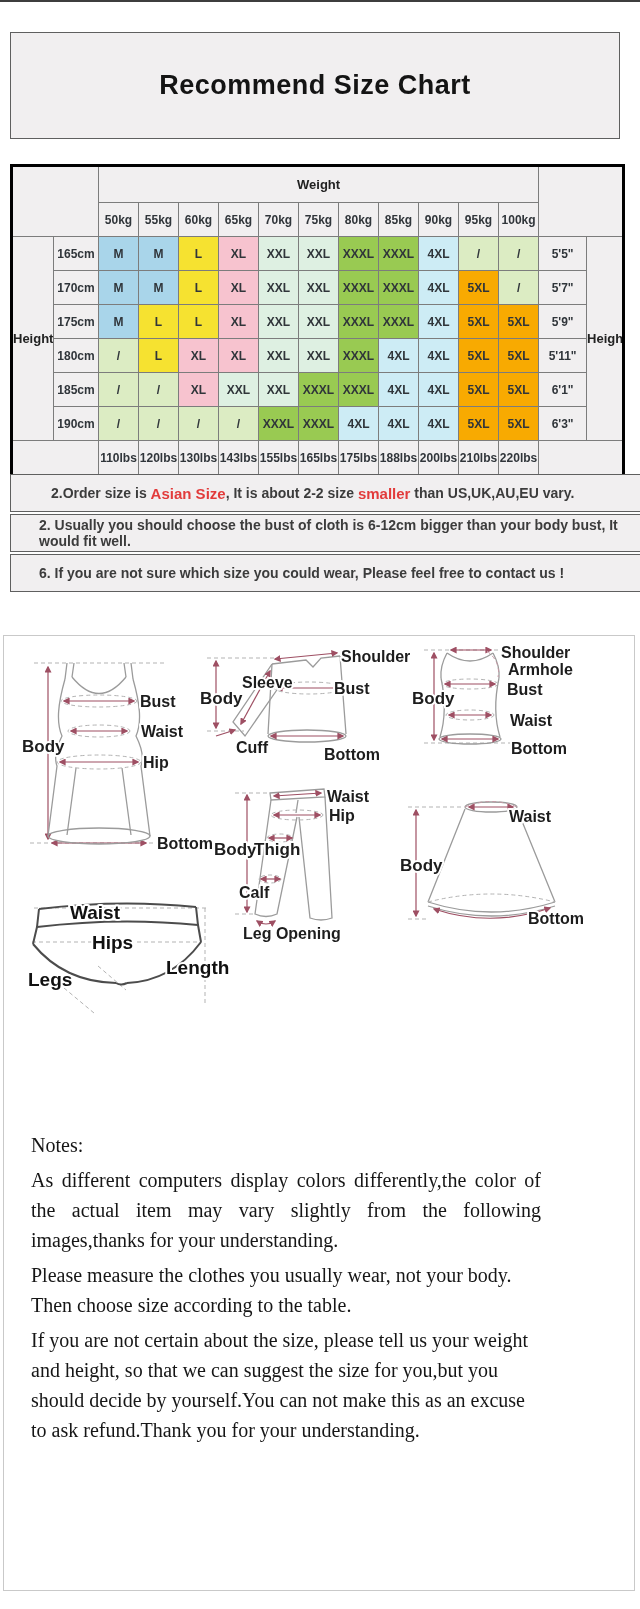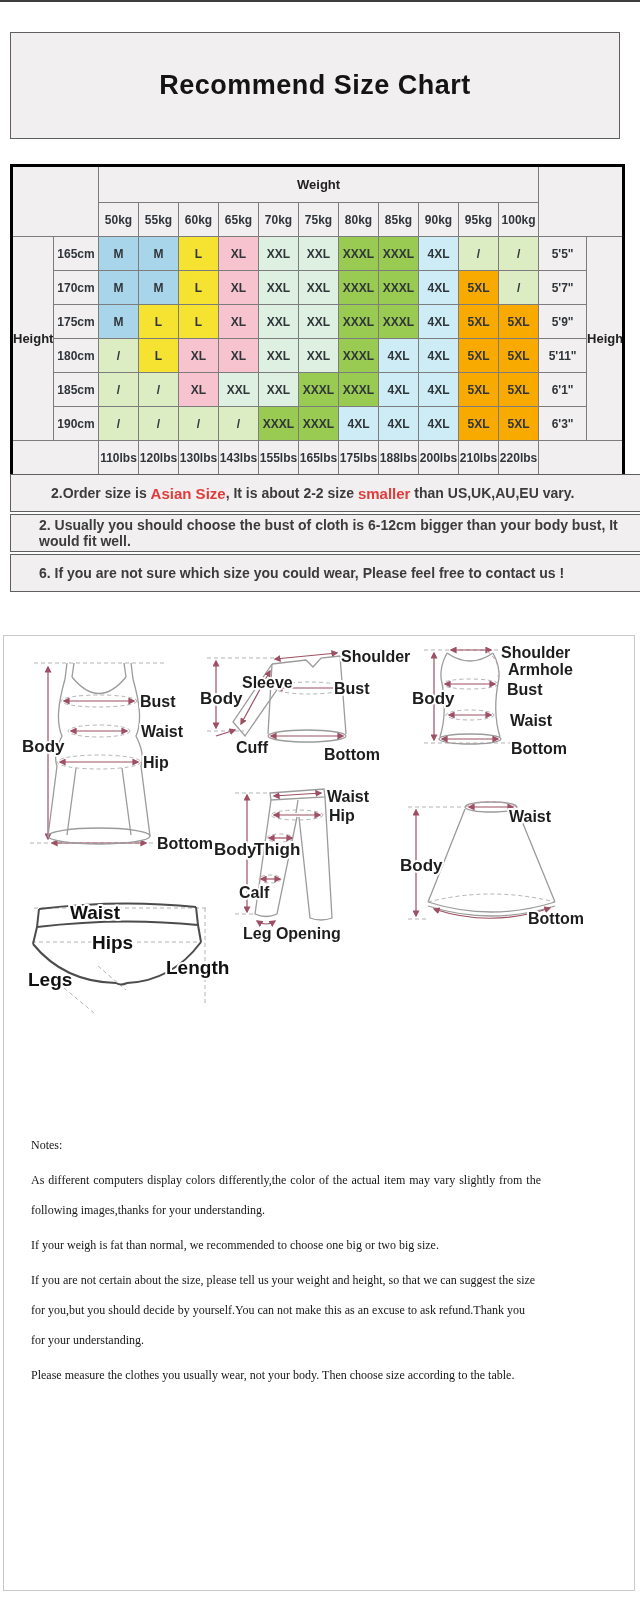--- a/index.html
+++ b/index.html
@@ -59,21 +59,21 @@
   .briefsline{fill:none;stroke:#4c4c4c;stroke-width:2;}
   .dlabel{font:bold 16px "Liberation Sans",sans-serif;fill:#1d1d1d;
           paint-order:stroke;stroke:#ffffff;stroke-width:4px;stroke-linejoin:round;}
   .dlabel.big{font-size:17px;}
   .dlabel2{font:bold 19px "Liberation Sans",sans-serif;fill:#111;
           paint-order:stroke;stroke:#ffffff;stroke-width:4px;stroke-linejoin:round;}
 
   
   .notes-text{
     margin:82px 16px 0 27px;width:510px;
-    font-family:"Liberation Serif",serif;font-size:12px;line-height:30px;color:#161616;
+    font-family:"Liberation Serif",serif;font-size:20px;line-height:30px;color:#161616;
   }
   .notes-text p{margin:0 0 5px 0;}
   .notes-text p.justify{text-align:justify;font-family:Liberation Serif, serif;}
 </style>
 </head>
 <body>
 
 <div class="topline"></div>
 
 <div class="titlebox">
@@ -367,17 +367,16 @@
       <text class="dlabel2" x="66" y="283">Waist</text>
       <text class="dlabel2" x="88" y="313">Hips</text>
       <text class="dlabel2" x="24" y="350">Legs</text>
       <text class="dlabel2" x="162" y="338">Length</text>
     </g>
   </svg>
 
   <div class="notes-text">
     <p>Notes:</p>
     <p class="justify">As different computers display colors differently,the color of the actual item may vary slightly from the following images,thanks for your understanding.</p>
-    <p>If your weigh is fat than normal, we recommended to choose one big or two big size.</p>
+    <p>Please measure the clothes you usually wear, not your body. Then choose size according to the table.</p>
     <p>If you are not certain about the size, please tell us your weight and height, so that we can suggest the size for you,but you should decide by yourself.You can not make this as an excuse to ask refund.Thank you for your understanding.</p>
-    <p>Please measure the clothes you usually wear, not your body. Then choose size according to the table.</p>
   </div>
 </div>
 
 </body></html>

